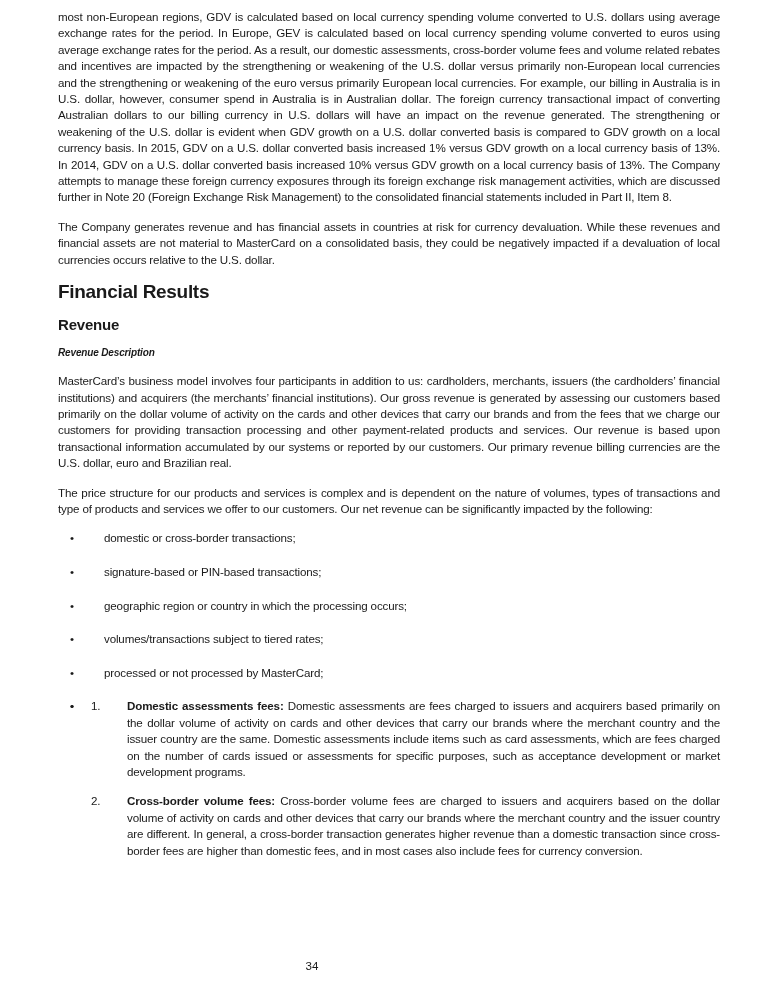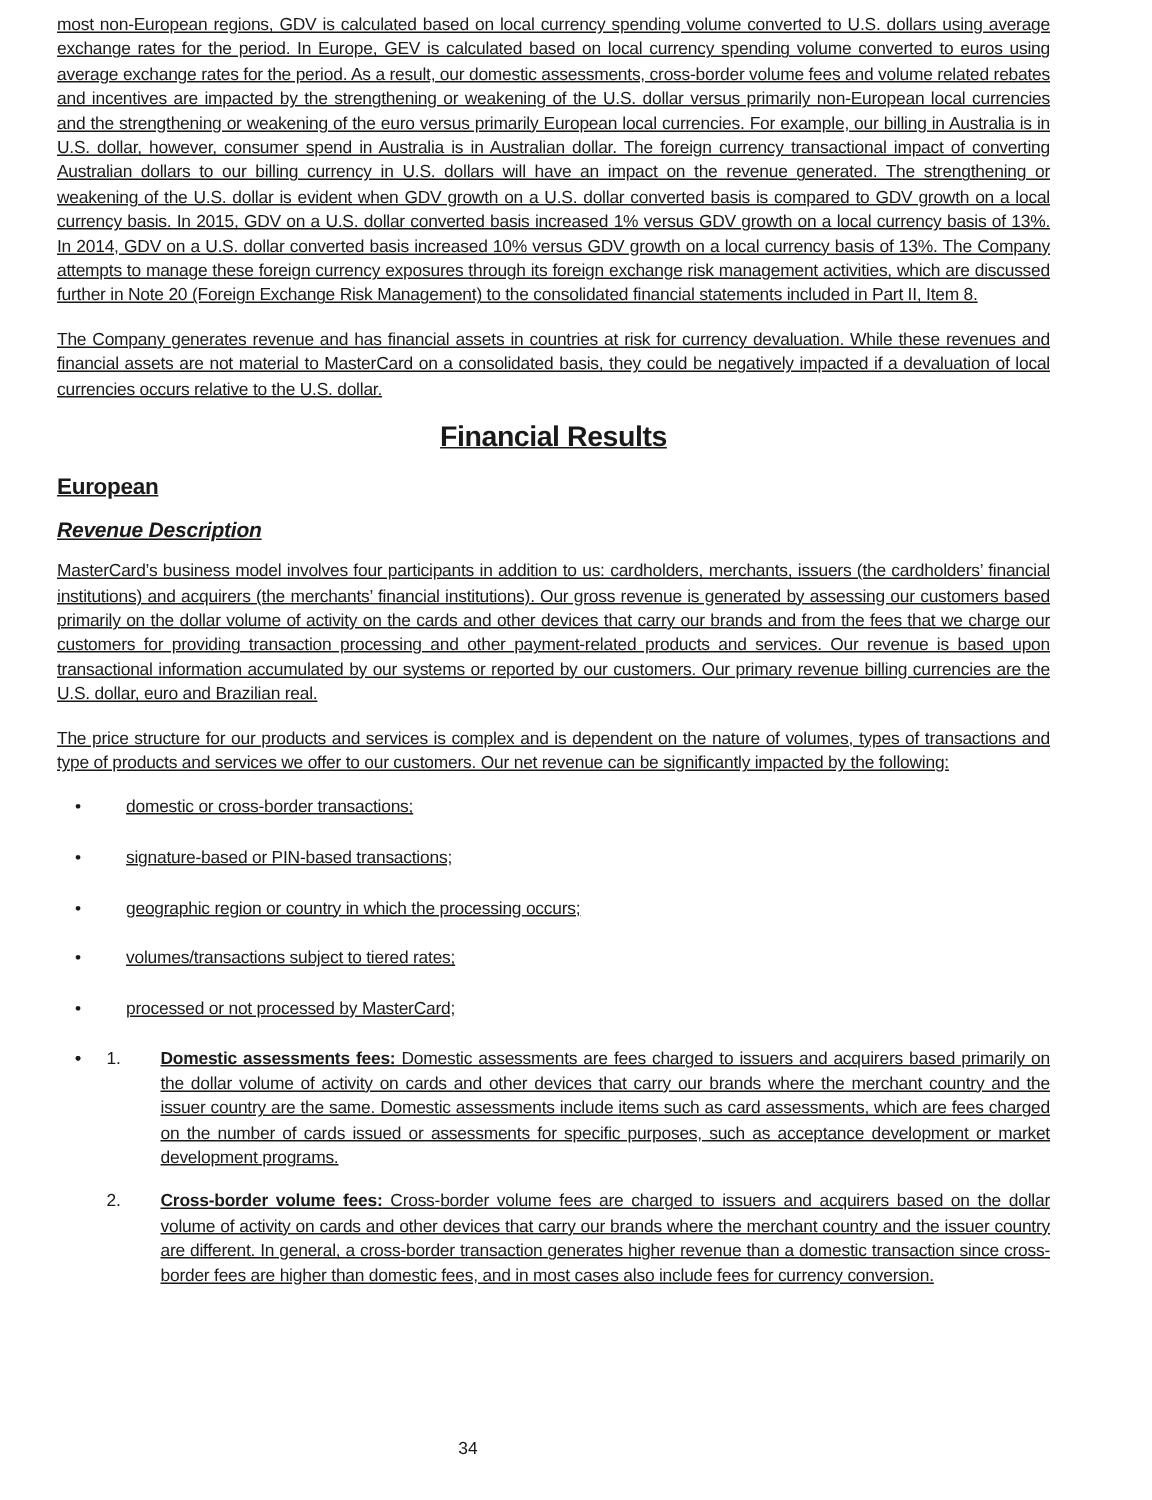--- a/index.html
+++ b/index.html
@@ -1,50 +1,49 @@
 <!DOCTYPE html>
 <html><head>
 <meta charset="utf-8">
 <style>
   html, body { margin: 0; padding: 0; background: #ffffff; }
   body { width: 768px; height: 1000px; position: relative; overflow: hidden; }
   .page {
-    position: absolute; left: 38px; top: 9px; width: 662px;
+    position: absolute; left: 58px; top: 9px; width: 662px;
     font-family: "Liberation Sans", sans-serif;
     color: #1a1a1a;
     font-size: 11.6px;
     line-height: 16.4px;
     letter-spacing: -0.15px;
-    text-decoration: underline;
   }
   p { margin: 0; text-align: justify; }
   .para { margin-bottom: 13px; }
-  h1 { font-size: 19px; font-weight: bold; margin: 8px 0 12px 0; line-height: 22px; letter-spacing: -0.3px; text-align: center; }
+  h1 { font-size: 19px; font-weight: bold; margin: 8px 0 12px 0; line-height: 22px; letter-spacing: -0.3px; }
   h2 { font-size: 15px; font-weight: bold; margin: 0 0 10px 0; line-height: 20px; letter-spacing: -0.2px; }
-  h3 { font-size: 14px; font-weight: bold; font-style: italic; margin: 0 0 12px 0; line-height: 16px; }
+  h3 { font-size: 10px; font-weight: bold; font-style: italic; margin: 0 0 12px 0; line-height: 16px; }
   ul.bullets { list-style: none; margin: 0 0 6px 0; padding: 0; }
   ul.bullets li { position: relative; padding-left: 46px; margin-bottom: 17.6px; line-height: 16px; }
   ul.bullets li .bullet { position: absolute; left: 12px; top: 0; }
   ol.cats { list-style: none; margin: 0; padding: 0; }
   ol.cats li { position: relative; padding-left: 69px; margin-bottom: 13px; text-align: justify; }
   ol.cats li .num { position: absolute; left: 33px; top: 0; }
   .footer {
     position: absolute; left: 0; width: 624px; top: 959px; text-align: center;
     font-family: "Liberation Sans", sans-serif; font-size: 11.6px; color: #1a1a1a;
   }
 </style>
 </head>
 <body>
 
 <div class="page">
   <p class="para">most non-European regions, GDV is calculated based on local currency spending volume converted to U.S. dollars using average exchange rates for the period.  In Europe, GEV is calculated based on local currency spending volume converted to euros using average exchange rates for the period.  As a result, our domestic assessments, cross-border volume fees and volume related rebates and incentives are impacted by the strengthening or weakening of the U.S. dollar versus primarily non-European local currencies and the strengthening or weakening of the euro versus primarily European local currencies.  For example, our billing in Australia is in U.S. dollar, however, consumer spend in Australia is in Australian dollar.  The foreign currency transactional impact of converting Australian dollars to our billing currency in U.S. dollars will have an impact on the revenue generated.  The strengthening or weakening of the U.S. dollar is evident when GDV growth on a U.S. dollar converted basis is compared to GDV growth on a local currency basis.  In 2015, GDV on a U.S. dollar converted basis increased 1% versus GDV growth on a local currency basis of 13%.  In 2014, GDV on a U.S. dollar converted basis increased 10% versus GDV growth on a local currency basis of 13%.  The Company attempts to manage these foreign currency exposures through its foreign exchange risk management activities, which are discussed further in Note 20 (Foreign Exchange Risk Management) to the consolidated financial statements included in Part II, Item 8.</p>
   <p class="para">The Company generates revenue and has financial assets in countries at risk for currency devaluation.  While these revenues and financial assets are not material to MasterCard on a consolidated basis, they could be negatively impacted if a devaluation of local currencies occurs relative to the U.S. dollar.</p>
 
   <h1>Financial Results</h1>
-  <h2>European</h2>
+  <h2>Revenue</h2>
   <h3>Revenue Description</h3>
 
   <p class="para">MasterCard’s business model involves four participants in addition to us: cardholders, merchants, issuers (the cardholders’ financial institutions) and acquirers (the merchants’ financial institutions).  Our gross revenue is generated by assessing our customers based primarily on the dollar volume of activity on the cards and other devices that carry our brands and from the fees that we charge our customers for providing transaction processing and other payment-related products and services.  Our revenue is based upon transactional information accumulated by our systems or reported by our customers.  Our primary revenue billing currencies are the U.S. dollar, euro and Brazilian real.</p>
   <p class="para" style="">The price structure for our products and services is complex and is dependent on the nature of volumes, types of transactions and type of products and services we offer to our customers.  Our net revenue can be significantly impacted by the following:</p>
 
   <ul class="bullets">
     <li><span class="bullet">•</span><span>domestic or cross-border transactions;</span></li>
     <li><span class="bullet">•</span><span>signature-based or PIN-based transactions;</span></li>
     <li><span class="bullet">•</span><span>geographic region or country in which the processing occurs;</span></li>
     <li><span class="bullet">•</span><span>volumes/transactions subject to tiered rates;</span></li>

